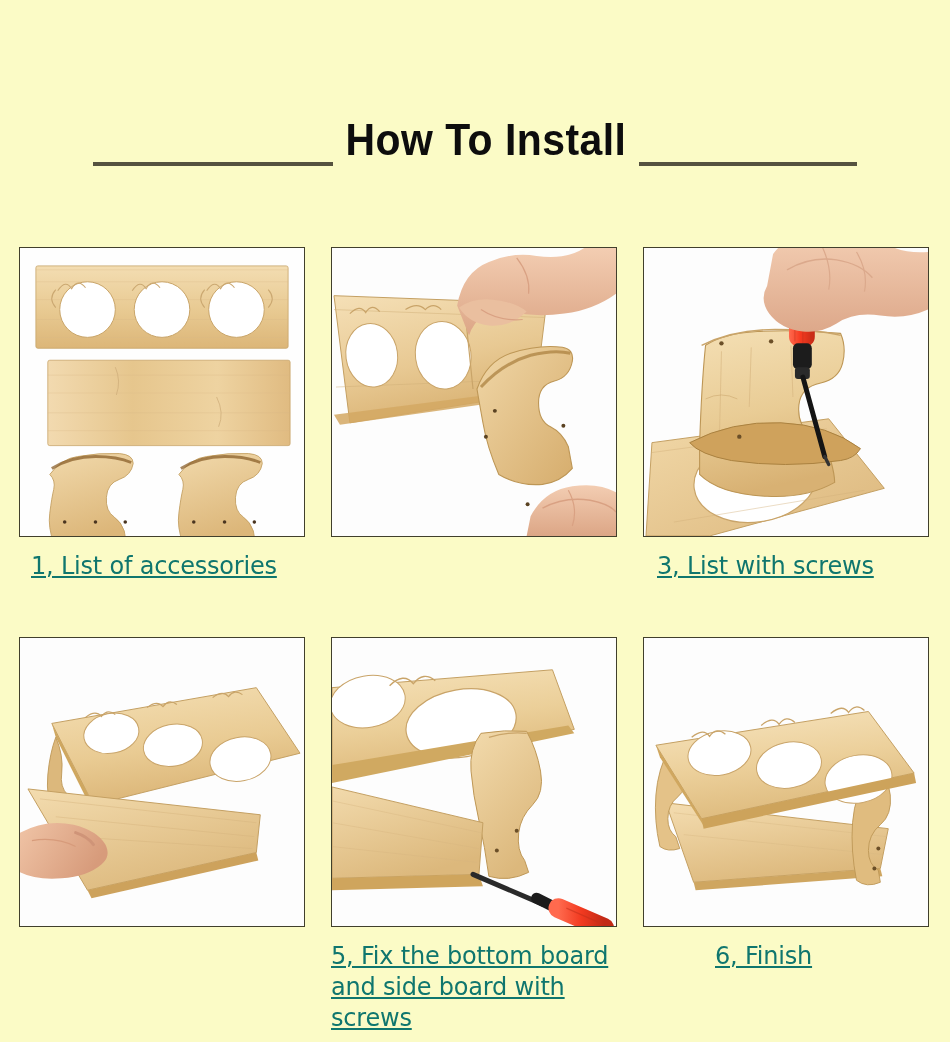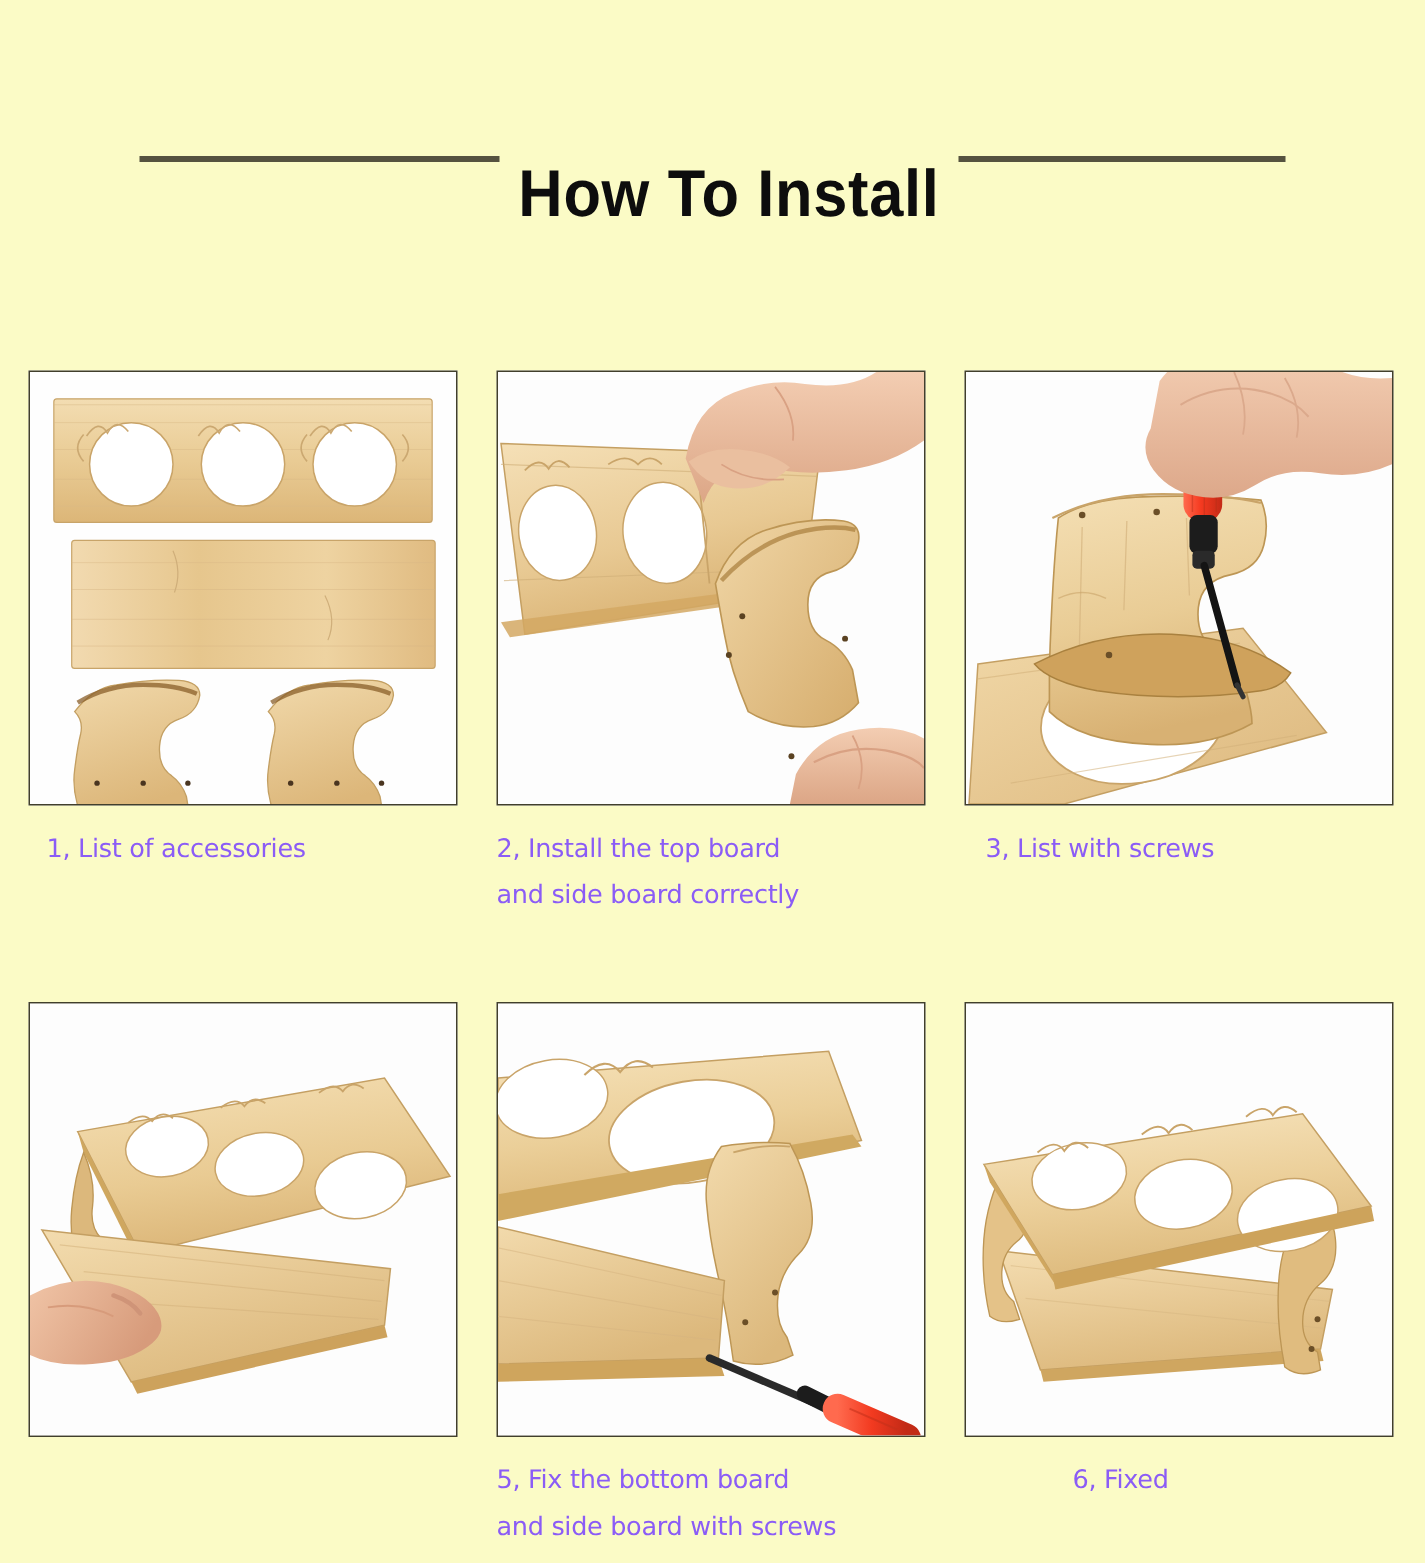--- a/index.html
+++ b/index.html
@@ -22,21 +22,21 @@
   }
 
   
   .title-block {
     position: absolute;
     left: 0;
     top: 104px;
     width: 950px;
     height: 62px;
     display: flex;
-    align-items: flex-start;
+    align-items: flex-end;
     justify-content: center;
   }
   .title-rule {
     height: 4px;
     background: #55523f;
     flex: 0 0 auto;
   }
   .title-rule.left  { width: 240px; margin-right: -2px; }
   .title-rule.right { width: 218px; margin-left: -2px; }
   .title-text {
@@ -76,25 +76,26 @@
     background: #ffffff;
     box-sizing: border-box;
     overflow: hidden;
     position: relative;
   }
   .photo svg { display: block; width: 100%; height: 100%; }
 
   .caption {
     margin-top: 14px;
     font-family: "DejaVu Sans", "Liberation Sans", sans-serif;
-    font-size: 17px;
+    font-size: 24px;
     line-height: 31px;
-    color: #8b5cf6;
+    color: #0f766e;
     letter-spacing: -0.2px;
     white-space: pre-line;
+    text-decoration: underline;
   }
   .step-1 .caption, .step-4 .caption { padding-left: 12px; }
   .step-3 .caption { padding-left: 14px; }
   .step-6 .caption { padding-left: 72px; }
 </style>
 </head>
 <body>
 
 <div class="page">
 
@@ -226,22 +227,20 @@
               <path d="M186 10 q14 18 12 36" stroke="#d9a183" stroke-width="1.2" fill="none"></path>
             </g>
 
             <g>
               <path d="M200 270 q14 -26 42 -30 q26 -4 44 6 L286 290 L196 290 Z" fill="url(#g2s)"></path>
               <path d="M212 262 q22 -12 48 -8 q20 4 26 12" stroke="#d9a183" stroke-width="1.4" fill="none"></path>
               <path d="M238 244 q10 18 4 36" stroke="#d9a183" stroke-width="1.2" fill="none"></path>
             </g>
           </svg>
         </div>
-        <div class="caption">2, Install the top board
-and side board correctly</div>
       </div>
 
       <div class="step step-3">
         <div class="photo">
           <svg viewBox="0 0 286 290" xmlns="http://www.w3.org/2000/svg">
             <defs>
               <linearGradient id="g3a" x1="0" y1="0" x2="0.2" y2="1">
                 <stop offset="0" stop-color="#f4dfb4"></stop>
                   <stop offset="0.55" stop-color="#e9cc95"></stop>
                   <stop offset="1" stop-color="#d8b173"></stop>
@@ -451,18 +450,18 @@
               <ellipse cx="146" cy="128" rx="33" ry="23" fill="#ffffff" stroke="#c9a469" stroke-width="1" transform="rotate(-11 146 128)"></ellipse>
               <ellipse cx="216" cy="142" rx="34" ry="24" fill="#ffffff" stroke="#c9a469" stroke-width="1" transform="rotate(-11 216 142)"></ellipse>
               <path d="M48 100 q12 -10 18 -1 q7 -10 16 -2" stroke="#c9a469" stroke-width="1.3" fill="none"></path>
               <path d="M118 88 q12 -10 18 -1 q7 -10 16 -2" stroke="#c9a469" stroke-width="1.3" fill="none"></path>
               <path d="M188 76 q12 -10 18 -1 q7 -10 16 -2" stroke="#c9a469" stroke-width="1.3" fill="none"></path>
               <path d="M12 108 L16 120 L62 192 L58 182 Z" fill="#d0a75f"></path>
               <path d="M58 182 L272 136 L274 146 L60 192 Z" fill="#cda35b"></path>
             </g>
           </svg>
         </div>
-        <div class="caption">6, Fixed</div>
+        <div class="caption">6, Finish</div>
       </div>
 
     </div>
   </div>
 </div>
 
 </body></html>

